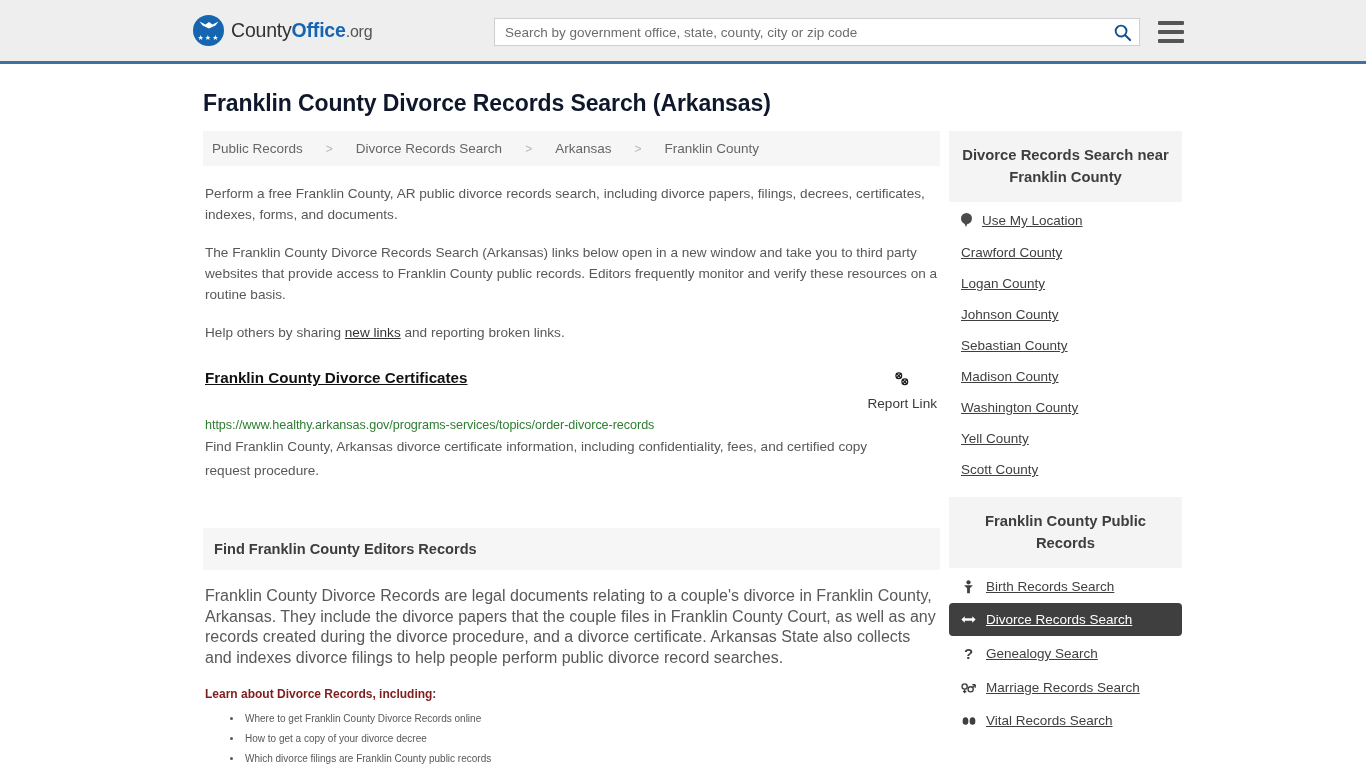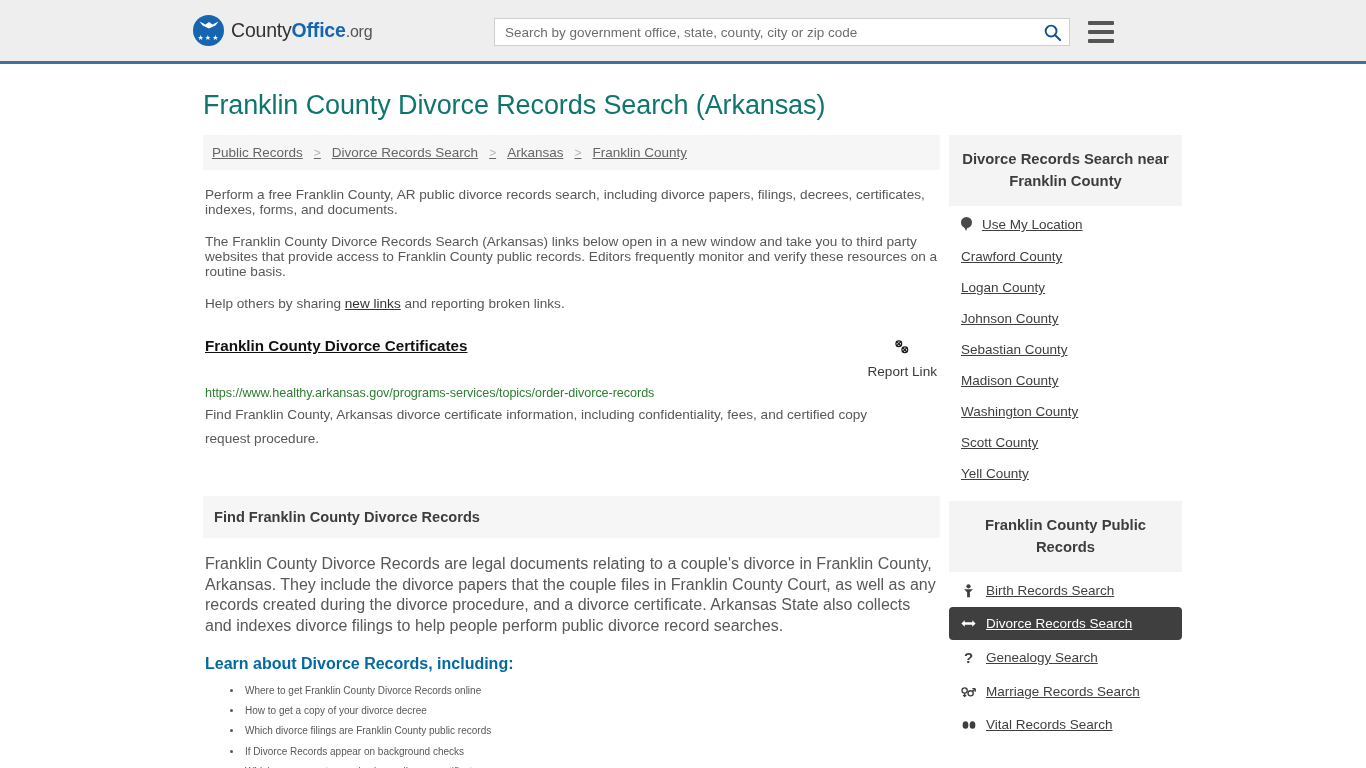--- a/index.html
+++ b/index.html
@@ -61,21 +61,21 @@
   .brand-text .b-org { color: #555555; font-size: 16px; }
 
   .search-wrap {
     position: absolute;
     left: 494px;
     top: 18px;
     display: flex;
     align-items: center;
   }
   .search-box {
-    width: 576px;
+    width: 646px;
     height: 28px;
     background: #ffffff;
     border: 1px solid #cfcfcf;
     display: flex;
     align-items: center;
   }
   .search-input {
     flex: 1;
     border: none;
     outline: none;
@@ -112,23 +112,23 @@
     border-radius: 1px;
   }
 
   
   .page {
     width: 1366px;
     padding: 0 193px 0 203px;
     position: relative;
   }
   .page-title {
-    font-size: 27px;
-    font-weight: normal;
-    color: #0f766e;
+    font-size: 23px;
+    font-weight: bold;
+    color: #0f172a;
     margin: 26px 0 14px 0;
     letter-spacing: -0.1px;
   }
   .columns {
     display: flex;
     align-items: flex-start;
     gap: 0;
   }
   .main-col { width: 737px; flex: none; }
   .side-col {
@@ -139,38 +139,37 @@
 
   
   .breadcrumb {
     background: #f6f6f6;
     padding: 10px 10px 10px 9px;
     font-size: 13.5px;
     color: #666666;
     display: flex;
     align-items: center;
     flex-wrap: wrap;
-    gap: 4px;
-    text-decoration: underline;
+    gap: 16px;
   }
   .breadcrumb a {
     color: #666666;
     text-decoration: none;
   }
   .breadcrumb .sep {
     color: #b6b6b6;
     margin: 0 7px;
     font-size: 12px;
   }
   .breadcrumb .current { color: #666666; }
 
   
   .para {
     font-size: 13.6px;
-    line-height: 15px;
+    line-height: 21px;
     color: #585858;
     margin: 17px 0 0 2px;
   }
   .para a {
     color: #333333;
     text-decoration: underline;
     font-weight: normal;
   }
 
   
@@ -225,23 +224,23 @@
     color: #3d3d3d;
     margin-top: 45px;
   }
   .section-body {
     font-size: 16px;
     line-height: 20.5px;
     color: #585858;
     margin: 16px 0 0 2px;
   }
   .sub-head {
-    font-size: 16px;
+    font-size: 12px;
     font-weight: bold;
-    color: #0369a1;
+    color: #7f1d1d;
     margin: 19px 0 4px 2px;
   }
   .bullets {
     margin: 8px 0 0 0;
     padding-left: 40px;
     list-style: disc;
   }
   .bullets li {
     font-size: 10px;
     color: #585858;
@@ -386,21 +385,21 @@
               <circle cx="13.5" cy="13.5" r="3.6" fill="none" stroke="#1a1a1a" stroke-width="1.5"></circle>
               <path d="M10.5 10.5 L16.5 16.5 M10.5 16.5 L16.5 10.5" stroke="#1a1a1a" stroke-width="1.6" fill="none"></path>
             </svg>
             <span>Report Link</span>
           </div>
         </div>
         <div class="result-url">https://www.healthy.arkansas.gov/programs-services/topics/order-divorce-records</div>
         <div class="result-desc">Find Franklin County, Arkansas divorce certificate information, including confidentiality, fees, and certified copy request procedure.</div>
       </div>
 
-      <div class="section-head">Find Franklin County Divorce Records</div>
+      <div class="section-head">Find Franklin County Editors Records</div>
       <p class="section-body">Franklin County Divorce Records are legal documents relating to a couple's divorce in Franklin County, Arkansas. They include the divorce papers that the couple files in Franklin County Court, as well as any records created during the divorce procedure, and a divorce certificate. Arkansas State also collects and indexes divorce filings to help people perform public divorce record searches.</p>
       <p class="sub-head">Learn about Divorce Records, including:</p>
       <ul class="bullets">
         <li>Where to get Franklin County Divorce Records online</li>
         <li>How to get a copy of your divorce decree</li>
         <li>Which divorce filings are Franklin County public records</li>
         <li>If Divorce Records appear on background checks</li>
         <li>Which government agencies issue divorce certificates</li>
       </ul>
     </div>
@@ -413,22 +412,22 @@
           <div class="side-item">
             <span class="pin"></span>
             <span class="label">Use My Location</span>
           </div>
           <a class="county-item" href="#">Crawford County</a>
           <a class="county-item" href="#">Logan County</a>
           <a class="county-item" href="#">Johnson County</a>
           <a class="county-item" href="#">Sebastian County</a>
           <a class="county-item" href="#">Madison County</a>
           <a class="county-item" href="#">Washington County</a>
+          <a class="county-item" href="#">Yell County</a>
           <a class="county-item" href="#">Scott County</a>
-          <a class="county-item" href="#">Yell County</a>
         </div>
       </div>
 
       <div class="side-spacer"></div>
 
       <div class="side-panel">
         <div class="side-title">Franklin County Public Records</div>
         <div class="side-list">
 
           <div class="side-item">

